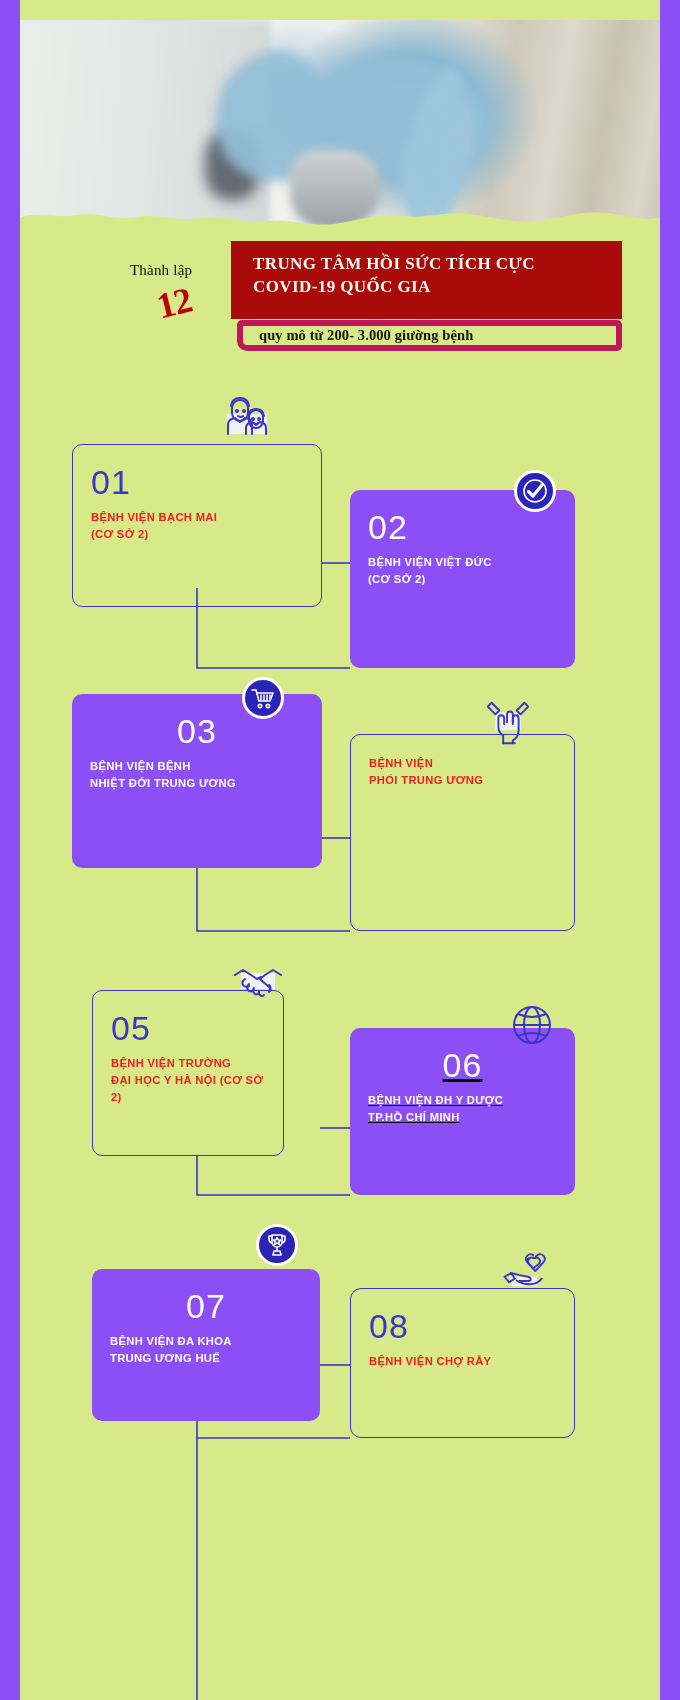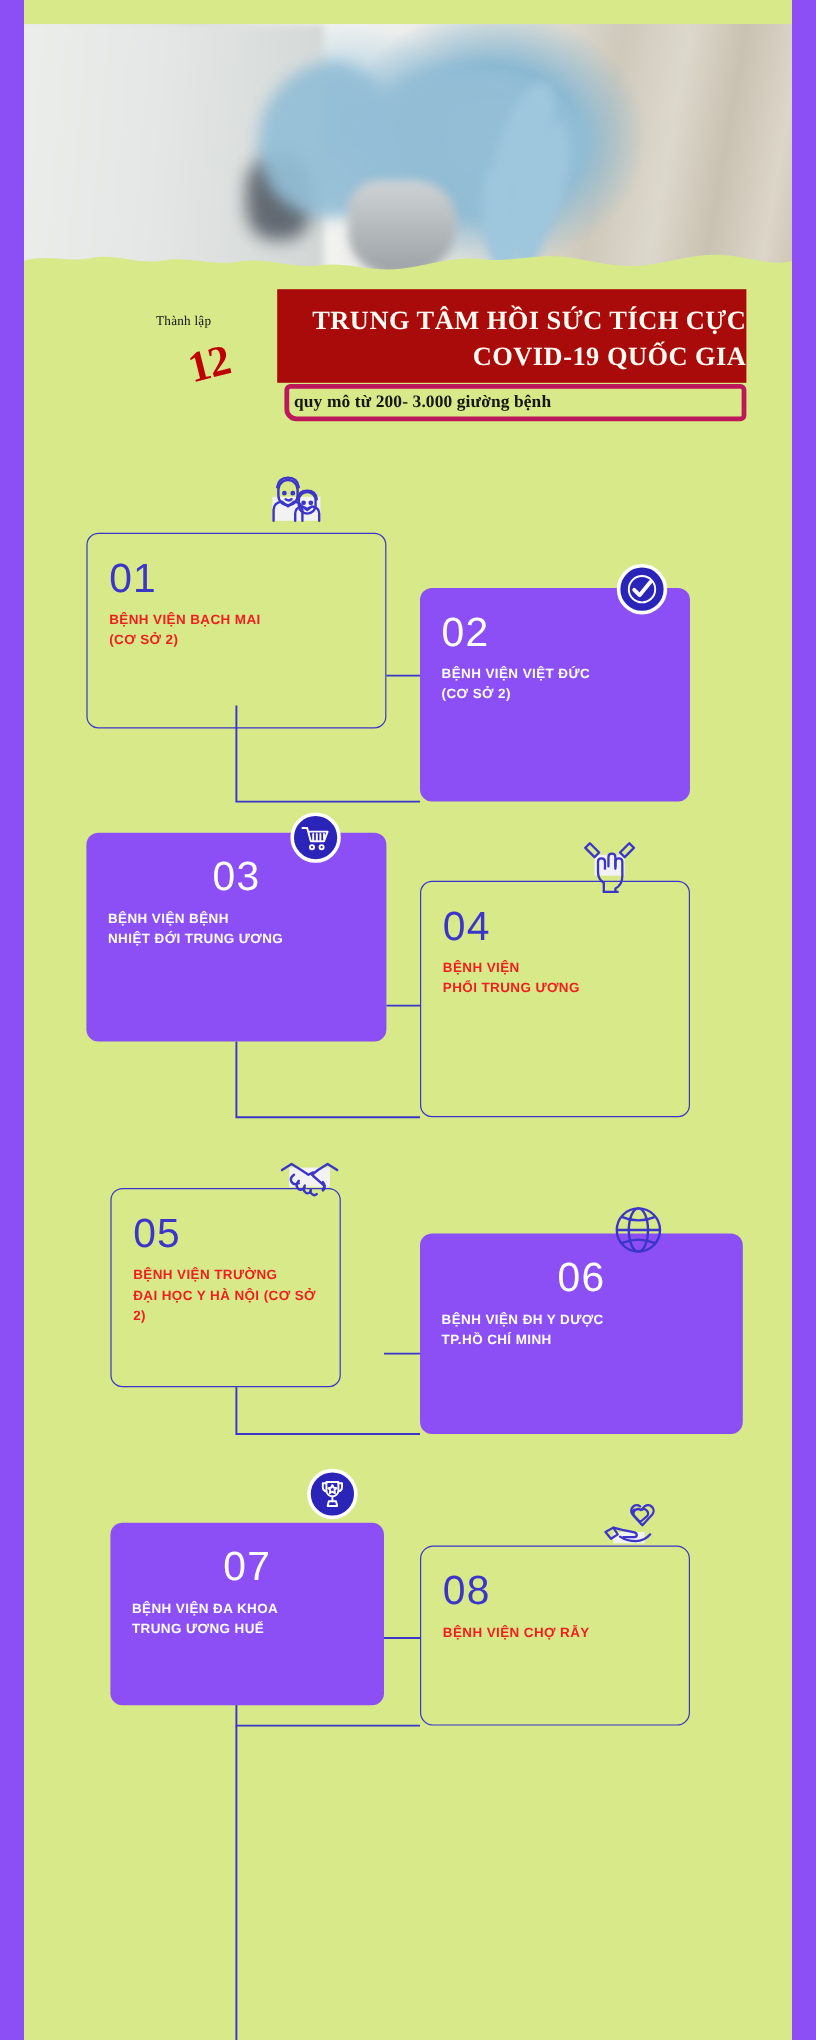--- a/index.html
+++ b/index.html
@@ -82,21 +82,21 @@
   }
   .hero-torn {
     position: absolute; left: -2px; bottom: -2px; width: 644px; height: 30px;
   }
 
   
   .established {
     position: absolute;
     left: 110px; top: 262px;
     font-family: "Liberation Serif", serif;
-    font-size: 11px;
+    font-size: 15px;
     color: #111;
     letter-spacing: .2px;
   }
   .big-number {
     position: absolute;
     left: 137px; top: 282px;
     font-family: "Liberation Serif", serif;
     font-weight: bold;
     font-size: 36px;
     color: #c00000;
@@ -107,34 +107,33 @@
     position: absolute;
     left: 211px; top: 241px;
     width: 391px; height: 78px;
     background: #a90a0a;
     padding: 11px 0 0 22px;
   }
   .title-line {
     font-family: "Liberation Serif", serif;
     font-weight: bold;
     color: #fdfbf2;
-    font-size: 22px;
+    font-size: 17px;
     letter-spacing: .4px;
     line-height: 1.38;
-    text-align: right;
   }
   .subtitle-box {
     position: absolute;
     left: 217px; top: 320px;
     width: 385px; height: 31px;
-    border: 4px solid #be185d;
+    border: 6px solid #be185d;
     border-radius: 5px 5px 5px 10px;
     background: #d8e98a;
     display: flex; align-items: center;
-    padding-left: 4px;
+    padding-left: 16px;
   }
   .subtitle-text {
     font-family: "Liberation Serif", serif;
     font-weight: bold;
     font-size: 14.5px;
     color: #15160f;
     letter-spacing: .1px;
   }
 
   
@@ -189,21 +188,21 @@
     display: flex; align-items: center; justify-content: center;
   }
   .line-icon svg, .badge svg { display: block; }
 
   
   #card1 { left: 52px;  top: 425px;  width: 250px; height: 163px; margin-top: 19px; }
   #card2 { left: 330px; top: 490px;  width: 225px; height: 178px; }
   #card3 { left: 52px;  top: 694px;  width: 250px; height: 174px; }
   #card4 { left: 330px; top: 734px;  width: 225px; height: 197px; }
   #card5 { left: 72px;  top: 990px;  width: 192px; height: 166px; }
-  #card6 { left: 330px; top: 1028px; width: 269px; height: 167px; }
+  #card6 { left: 330px; top: 1028px; width: 225px; height: 167px; text-decoration: underline; }
   #card7 { left: 72px;  top: 1241px; width: 228px; height: 152px; margin-top: 28px; }
   #card8 { left: 330px; top: 1288px; width: 225px; height: 150px; border-radius: 11px; }
 </style>
 </head>
 <body>
 
 <div class="page">
 
   <div class="hero">
     <div class="hero-photo"></div>
@@ -305,21 +304,20 @@
       <g fill="none" stroke="#ffffff" stroke-width="1.6" stroke-linecap="round" stroke-linejoin="round">
         <path d="M2,4 h4 l3,11 h11 l3,-8 h-15"></path>
         <circle cx="10" cy="20" r="1.7"></circle>
         <circle cx="18" cy="20" r="1.7"></circle>
         <path d="M11,9 v5 M14,9 v5 M17,9 v5 M20,9 v4"></path>
       </g>
     </svg>
   </div>
 
   <div class="card outline" id="card4">
-    <div class="card-num">04</div>
     <div class="card-label">BỆNH VIỆN
 PHỔI TRUNG ƯƠNG</div>
   </div>
   <div class="line-icon" style="left:460px; top:700px;">
     <svg width="58" height="50" viewBox="0 0 58 50">
       <rect x="16" y="14" width="26" height="18" fill="#f2f2f2"></rect>
       <g fill="none" stroke="#3b35c9" stroke-width="2" stroke-linecap="round" stroke-linejoin="round">
         <path d="M24,46 v-8 q-5,-3 -5,-9 v-9 q0,-3 3,-3 t3,3 v6"></path>
         <path d="M28,24 v-8 q0,-3 3,-3 t3,3 v8"></path>
         <path d="M34,26 v-6 q0,-3 3,-3 t3,3 v12 q0,8 -6,11 v3"></path>

